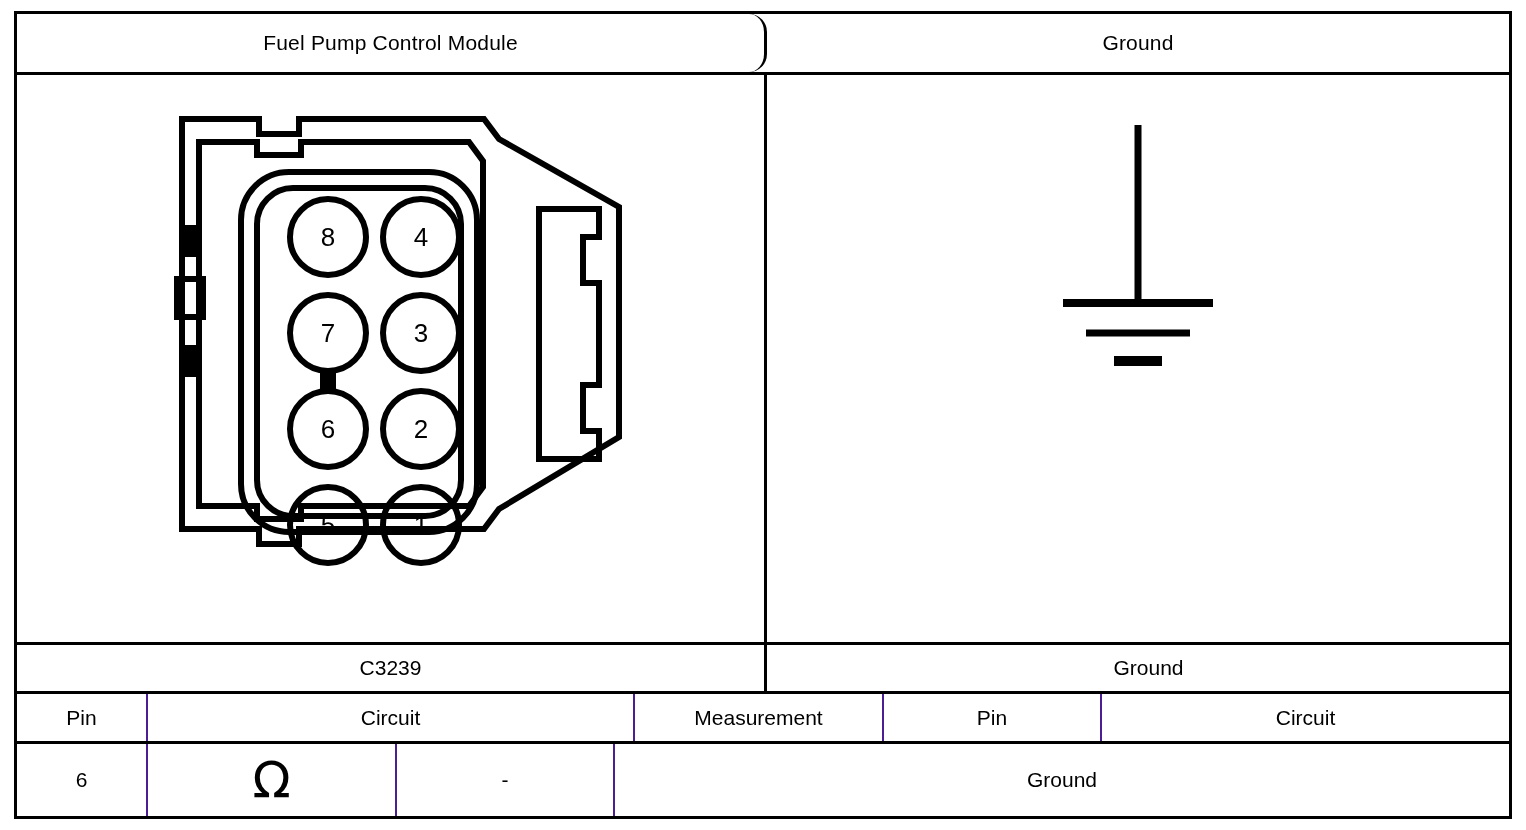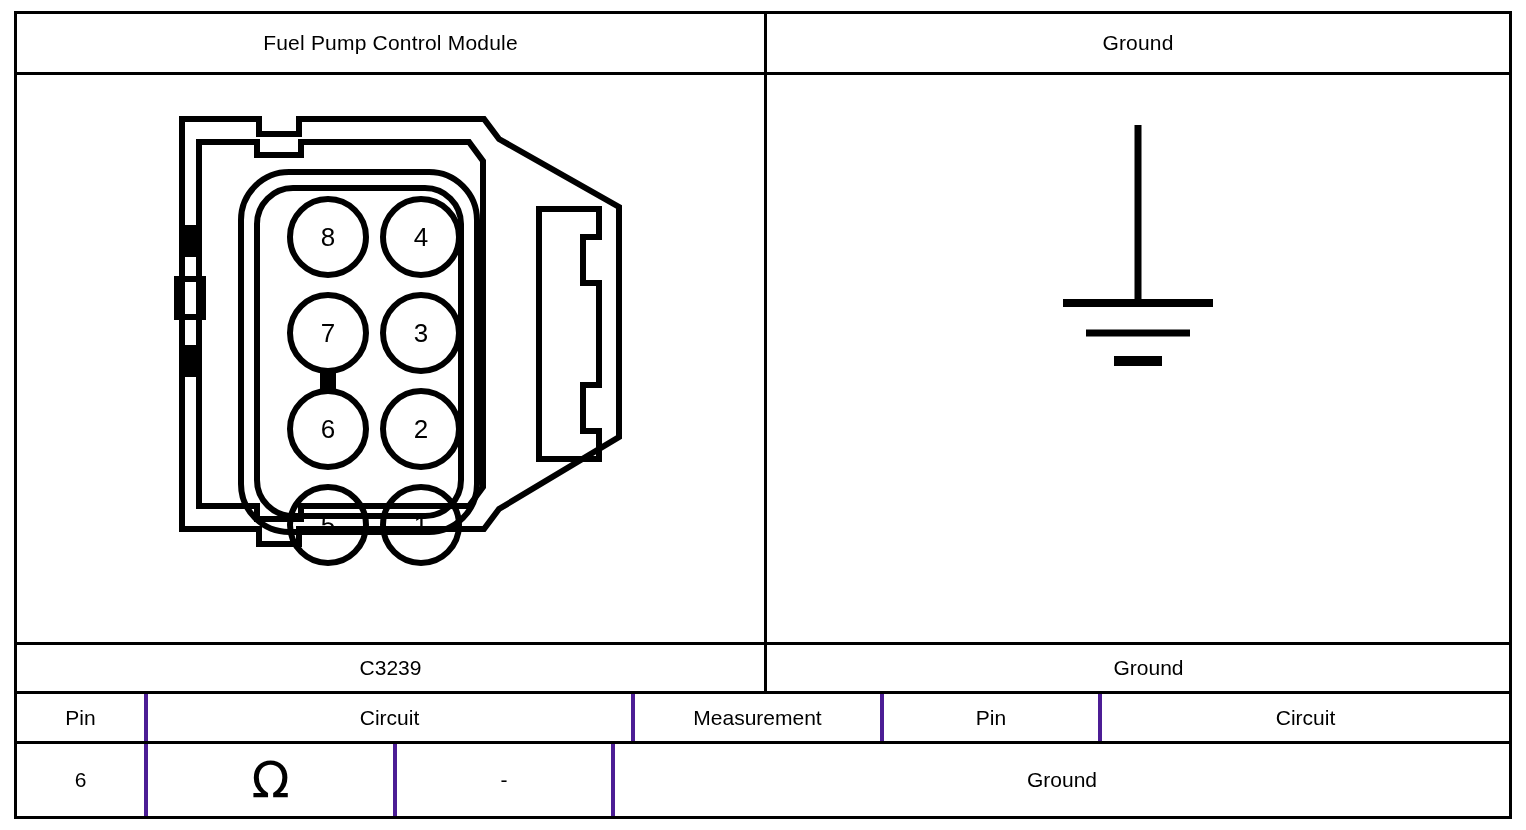--- a/index.html
+++ b/index.html
@@ -35,20 +35,21 @@
     height: 58px;
     flex: 0 0 58px;
     border-bottom: 3px solid #000;
   }
   .hdr-cell {
     display: flex;
     align-items: center;
     justify-content: center;
     font-size: 21px;
     letter-spacing: .2px;
+    border-radius: 18px;
   }
   .hdr-left {
     width: 747px;
     border-right: 3px solid #000;
   }
   .hdr-right {
     flex: 1;
   }
   
   .gfx-row {
@@ -114,21 +115,21 @@
   .c-pin1   { width: 131px; }
   .c-ckt1   { width: 487px; }
   .c-meas   { width: 249px; }
   .c-pin2   { width: 218px; }
   .c-ckt2   { flex: 1; }
   .cell {
     display: flex;
     align-items: center;
     justify-content: center;
     font-size: 21px;
-    border-right: 4px solid #4c1d95;
+    border-right: 2px solid #4c1d95;
     box-sizing: border-box;
   }
   .cell.last { border-right: none; }
   .ohm {
     font-size: 50px;
     line-height: 1;
     font-family: "DejaVu Sans", sans-serif;
   }
   .pin-num {
     font-family: "Liberation Sans", sans-serif;

